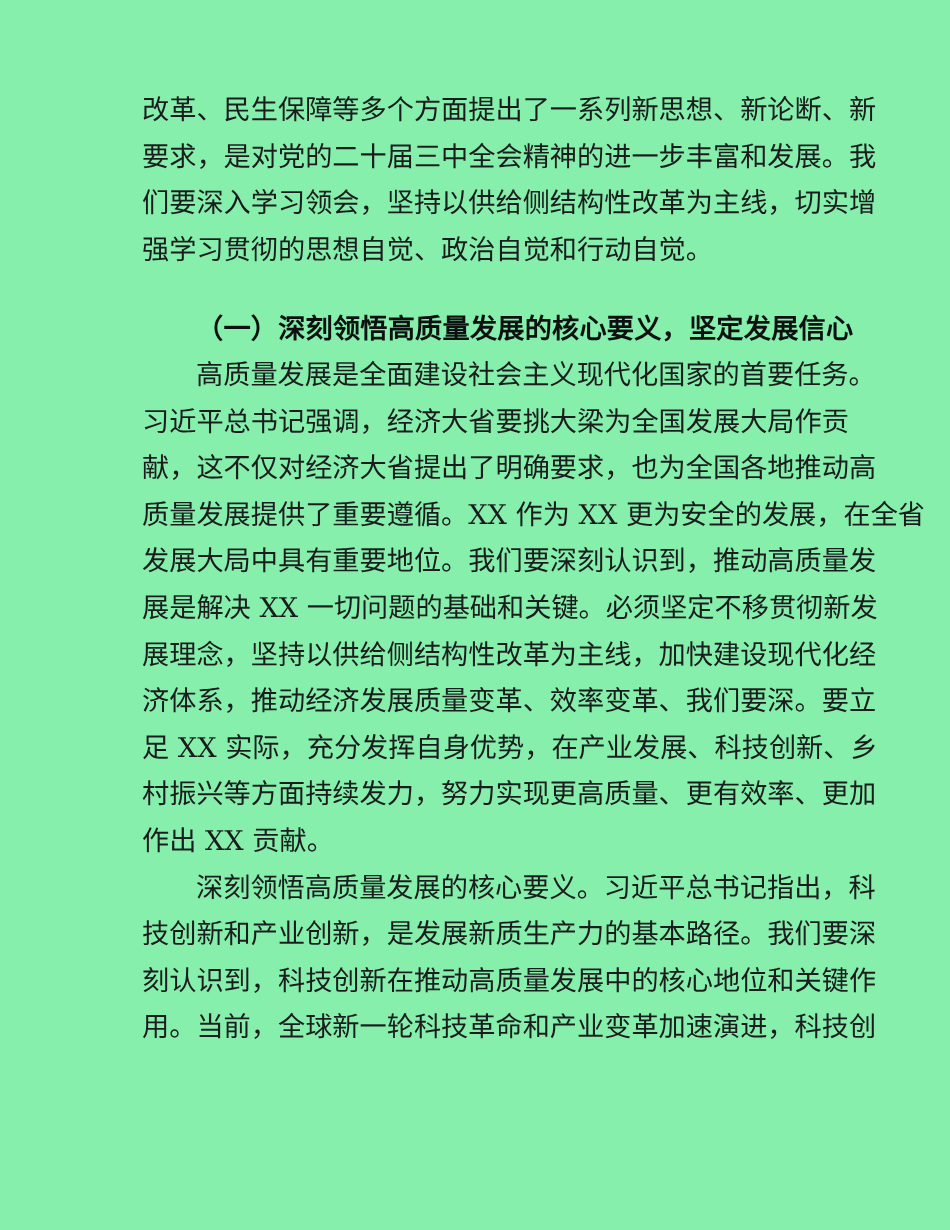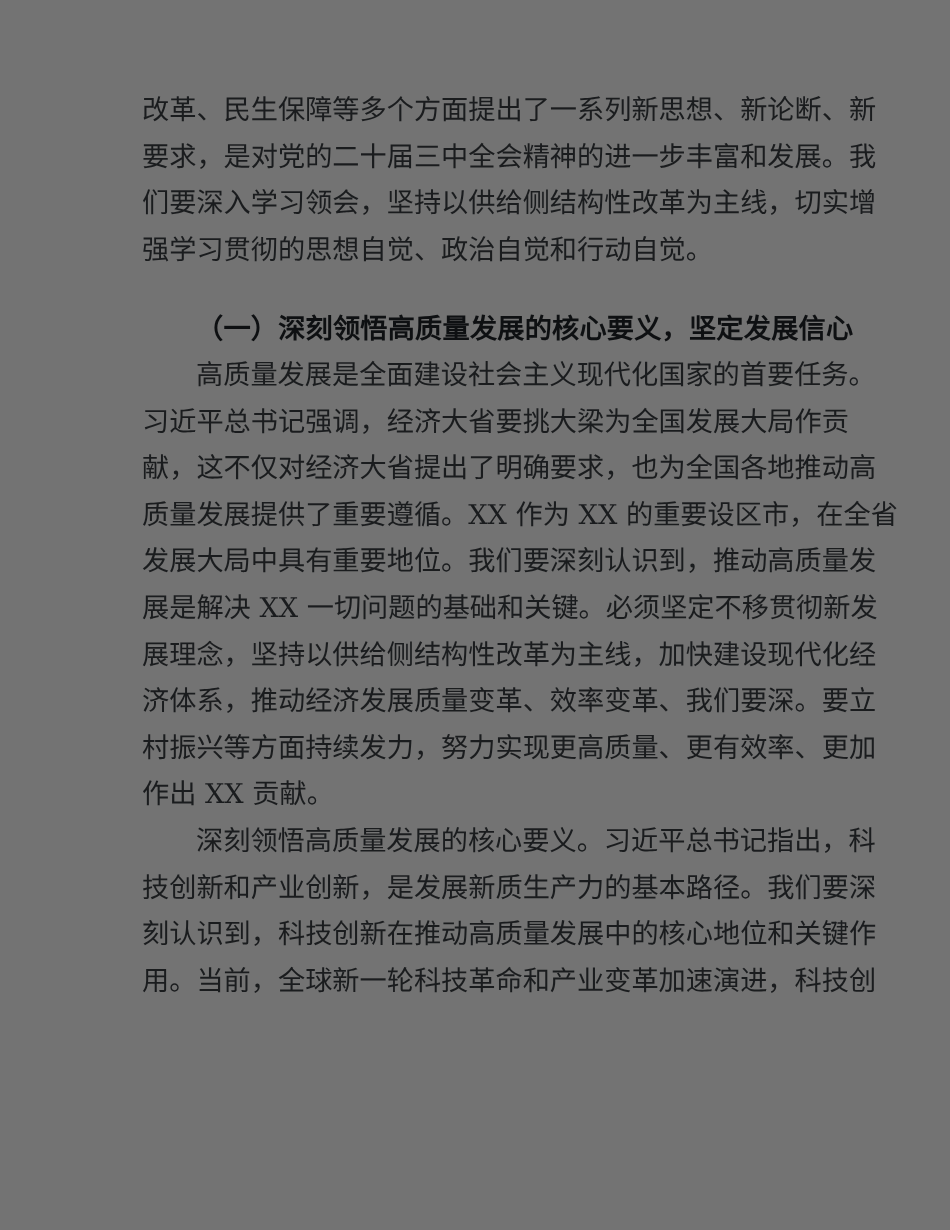--- a/index.html
+++ b/index.html
@@ -46,40 +46,41 @@
     letter-spacing: 0.2px;
     margin-top: 32px;
   }
   .indent {
     padding-left: 54px;
   }
 </style>
 </head>
 <body>
 
-<div id="page" style="width: 950px; height: 1230px; background: #737373;">
+<div id="page" style="width: 950px; height: 1230px; background: #86efac;">
   <div id="page-body">
       <div>
         <div class="doc-line body-line">改革、民生保障等多个方面提出了一系列新思想、新论断、新</div>
         <div class="doc-line body-line">要求，是对党的二十届三中全会精神的进一步丰富和发展。我</div>
         <div class="doc-line body-line">们要深入学习领会，坚持以供给侧结构性改革为主线，切实增</div>
         <div class="doc-line body-line">强学习贯彻的思想自觉、政治自觉和行动自觉。</div>
       </div>
       <div>
         <div class="doc-line heading-line indent">（一）深刻领悟高质量发展的核心要义，坚定发展信心</div>
       </div>
       <div>
         <div class="doc-line body-line indent">高质量发展是全面建设社会主义现代化国家的首要任务。</div>
         <div class="doc-line body-line">习近平总书记强调，经济大省要挑大梁为全国发展大局作贡</div>
         <div class="doc-line body-line">献，这不仅对经济大省提出了明确要求，也为全国各地推动高</div>
-        <div class="doc-line body-line">质量发展提供了重要遵循。XX 作为 XX 的重要设区市，在全省</div>
+        <div class="doc-line body-line">质量发展提供了重要遵循。XX 作为 XX 更为安全的发展，在全省</div>
         <div class="doc-line body-line">发展大局中具有重要地位。我们要深刻认识到，推动高质量发</div>
         <div class="doc-line body-line">展是解决 XX 一切问题的基础和关键。必须坚定不移贯彻新发</div>
         <div class="doc-line body-line">展理念，坚持以供给侧结构性改革为主线，加快建设现代化经</div>
         <div class="doc-line body-line">济体系，推动经济发展质量变革、效率变革、我们要深。要立</div>
+        <div class="doc-line body-line">足 XX 实际，充分发挥自身优势，在产业发展、科技创新、乡</div>
         <div class="doc-line body-line">村振兴等方面持续发力，努力实现更高质量、更有效率、更加</div>
         <div class="doc-line body-line">作出 XX 贡献。</div>
       </div>
       <div>
         <div class="doc-line body-line indent">深刻领悟高质量发展的核心要义。习近平总书记指出，科</div>
         <div class="doc-line body-line">技创新和产业创新，是发展新质生产力的基本路径。我们要深</div>
         <div class="doc-line body-line">刻认识到，科技创新在推动高质量发展中的核心地位和关键作</div>
         <div class="doc-line body-line">用。当前，全球新一轮科技革命和产业变革加速演进，科技创</div>
       </div>
     </div>

